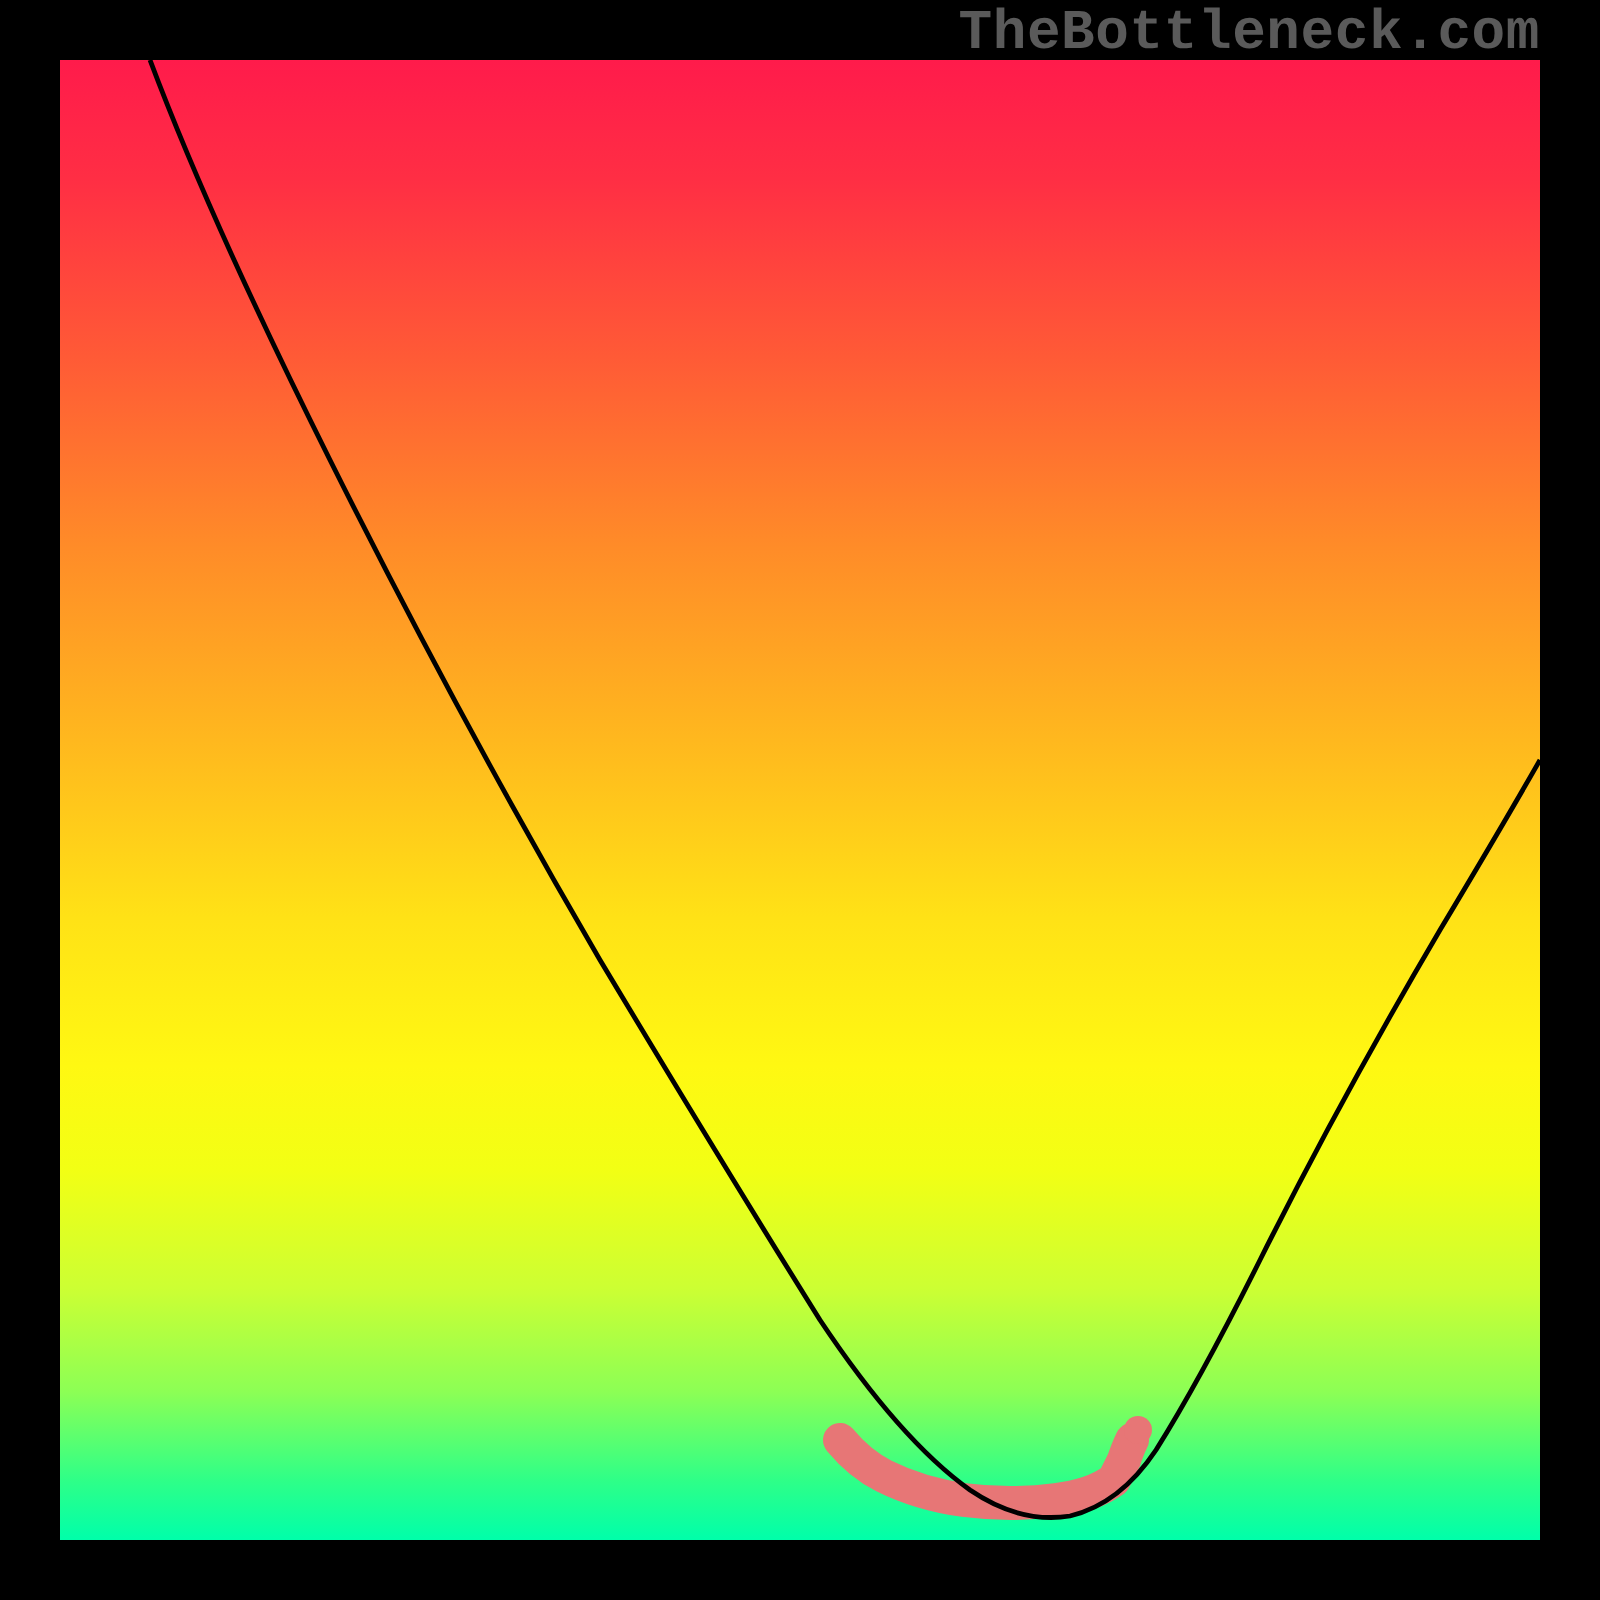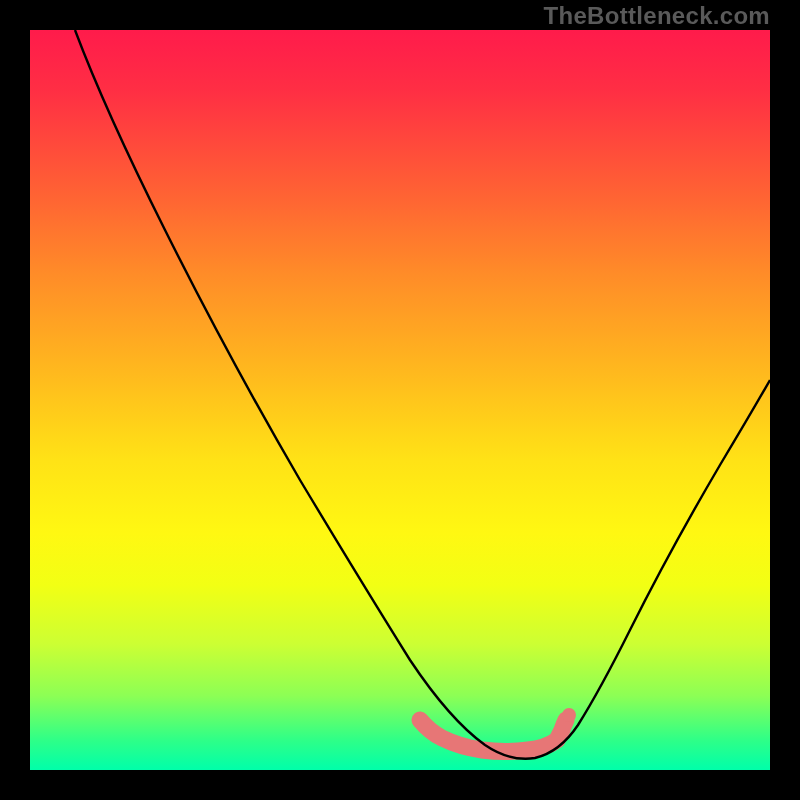--- a/index.html
+++ b/index.html
@@ -39,22 +39,22 @@
   .curve-svg {
     position: absolute;
     inset: 0;
     width: 740px;
     height: 740px;
   }
   .watermark {
     position: absolute;
     top: 2px;
     right: 30px;
-    font-family: Liberation Sans, sans-serif;
-    font-size: 24px;
+    font-family: Liberation Mono, monospace;
+    font-size: 28px;
     font-weight: 600;
     color: #5a5a5a;
     letter-spacing: 0.3px;
   }
 </style>
 </head>
 <body>
 
 <div class="watermark">TheBottleneck.com</div>
 

